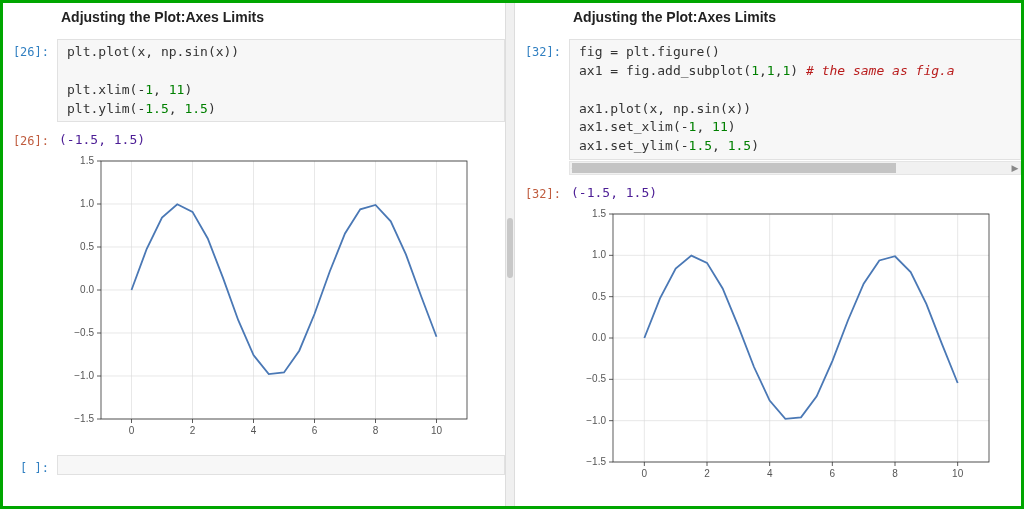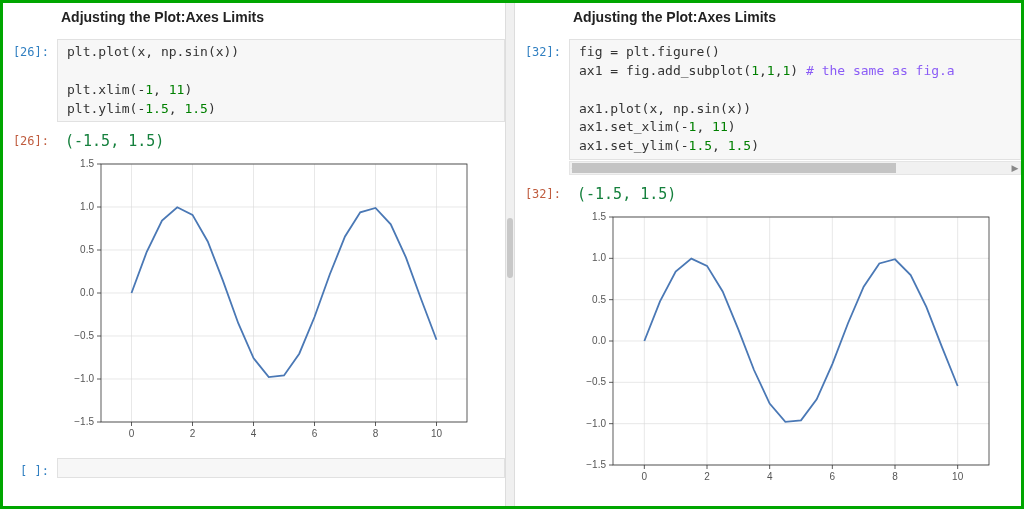--- a/index.html
+++ b/index.html
@@ -93,27 +93,26 @@
     background: #c4c4c4;
   }
   .hscroll .arrowL, .hscroll .arrowR {
     position:absolute; width:12px; top:0; height:12px; font-size:9px;
     color:#888; text-align:center; line-height:12px;
   }
   .hscroll .arrowL{left:-1px;}
   .hscroll .arrowR{right:-1px;}
   .outtext {
     font-family: "Menlo","Consolas",monospace;
-    font-size: 15px;
+    font-size: 13px;
     padding: 4px 0 4px 2px;
-    color: #15803d;
-    margin-left: 6px;
+    color: #4c1d95;
   }
   .tok-num  { color: #008000; }
-  .tok-comm { color: #8b5cf6; }
+  .tok-comm { color: #b91c1c; font-style: italic; }
   svg { display:block; }
   .plotframe {
     margin: 2px 0 6px 0;
   }
   .empty-cell {
     background: #f7f7f7;
     border: 1px solid #e1e1e1;
     height: 20px;
   }
   .axis { stroke:#333; stroke-width:0.8; }

